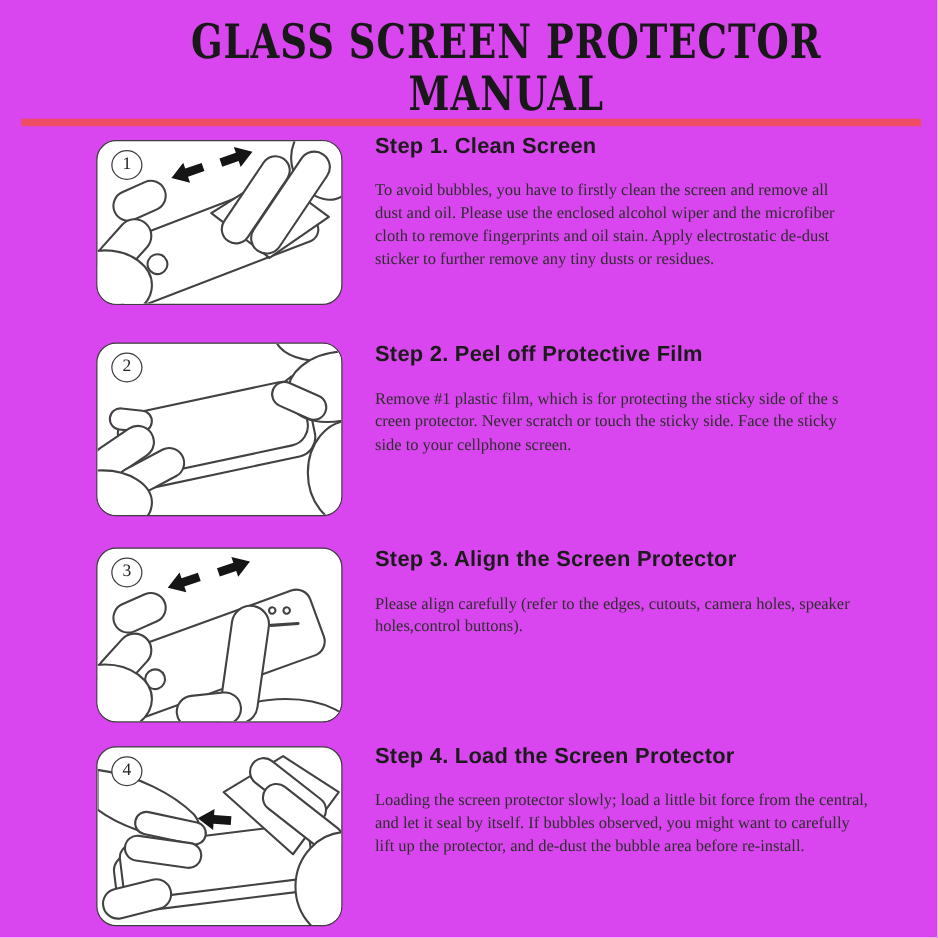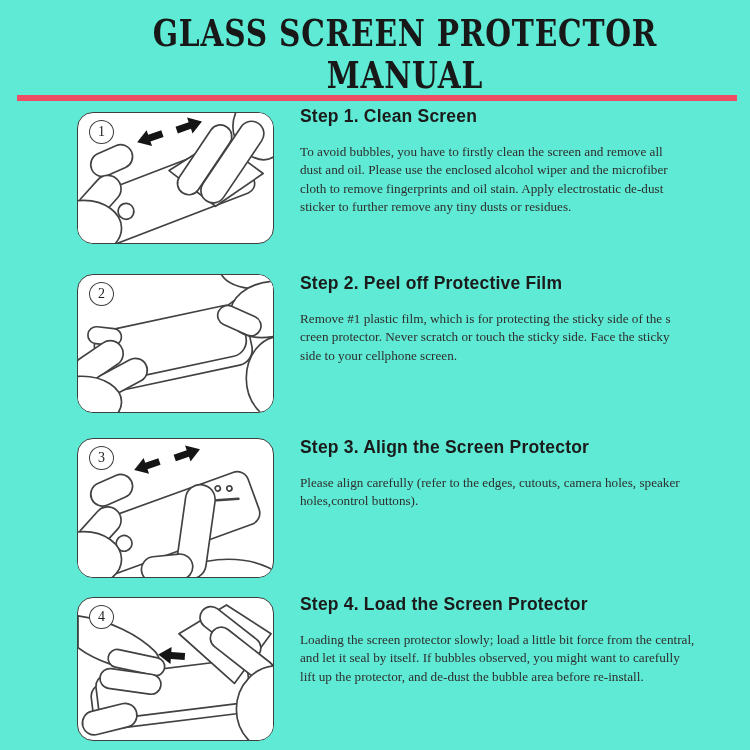--- a/index.html
+++ b/index.html
@@ -1,18 +1,18 @@
 <!DOCTYPE html>
 <html><head>
 <meta charset="utf-8">
 <style>
   html,body { margin:0; padding:0; background:#fff; }
   .page {
     position:relative; width:750px; height:750px;
-    background:#5eead4; overflow:hidden;
+    background:#d946ef; overflow:hidden;
     font-family:"Liberation Sans", sans-serif;
   }
   .title-line {
     position:absolute; left:0; right:0; text-align:center;
     font-family:"DejaVu Serif", serif; font-weight:700;
     font-size:38px; color:#181818; letter-spacing:1px;
     transform:translateX(30px) scaleX(0.78);
     white-space:nowrap;
   }
   .title-line.l1 { top:10px; }

